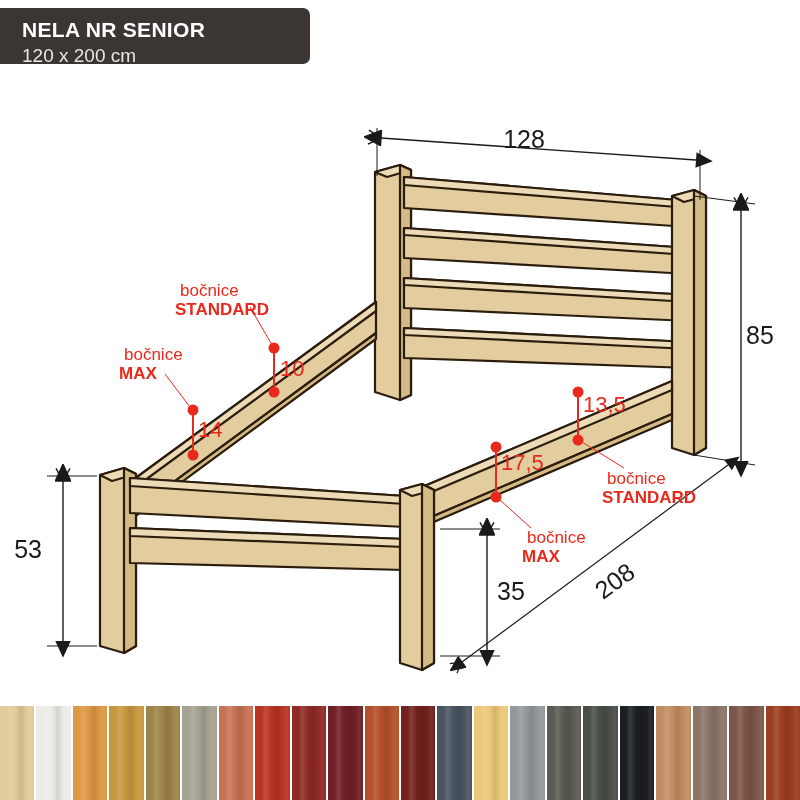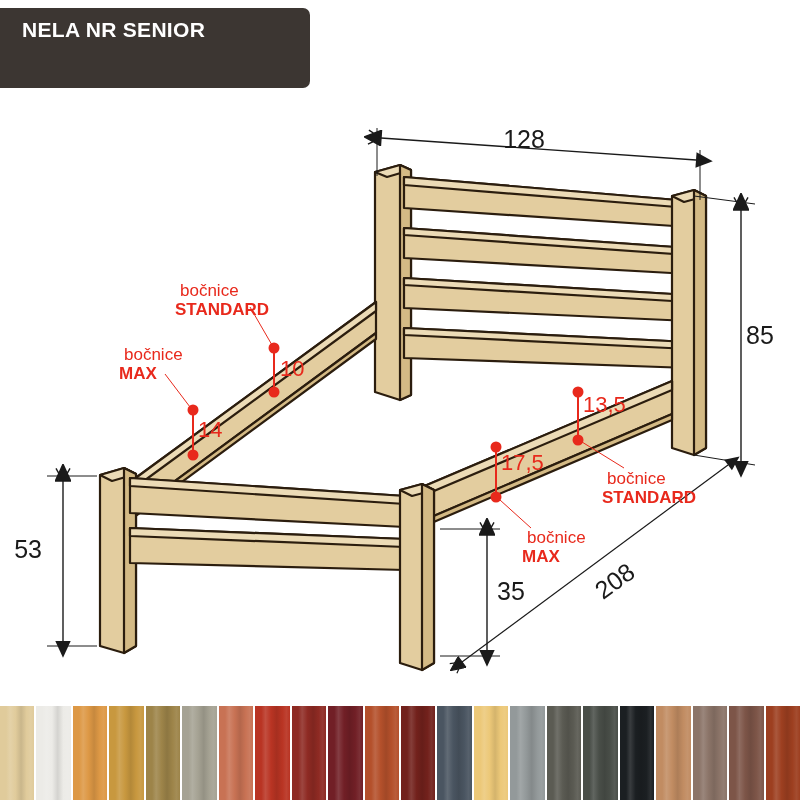--- a/index.html
+++ b/index.html
@@ -14,21 +14,21 @@
     font-family: "Liberation Sans", sans-serif;
     overflow: hidden;
   }
 
   
   #title-banner {
     position: absolute;
     left: 0;
     top: 8px;
     width: 310px;
-    height: 80px;
+    height: 56px;
     background: #3c3632;
     border-radius: 0 7px 7px 0;
     box-sizing: border-box;
     padding: 9px 0 0 22px;
   }
   #title-banner .line1 {
     color: #ffffff;
     font-size: 21px;
     font-weight: bold;
     letter-spacing: 0.3px;
@@ -87,20 +87,21 @@
     font-size: 17px;
     font-weight: bold;
     fill: #e8291c;
   }
 </style>
 </head>
 <body>
 
 <div id="title-banner">
   <div class="line1">NELA NR SENIOR</div>
+  <div class="line2">120 x 200 cm</div>
 </div>
 
 <svg id="drawing" viewBox="0 0 800 706">
 
   <defs>
     <marker id="arrowStart" markerWidth="14" markerHeight="11" refX="12" refY="5.5" orient="auto">
       <path d="M12,0 L12,11 L0,5.5 Z M12,5.5 L3,0.5 M12,5.5 L3,10.5" fill="#1a1a1a" stroke="#1a1a1a" stroke-width="1"></path>
     </marker>
     <marker id="arrowEnd" markerWidth="14" markerHeight="11" refX="2" refY="5.5" orient="auto">
       <path d="M2,0 L2,11 L14,5.5 Z" fill="#1a1a1a"></path>

